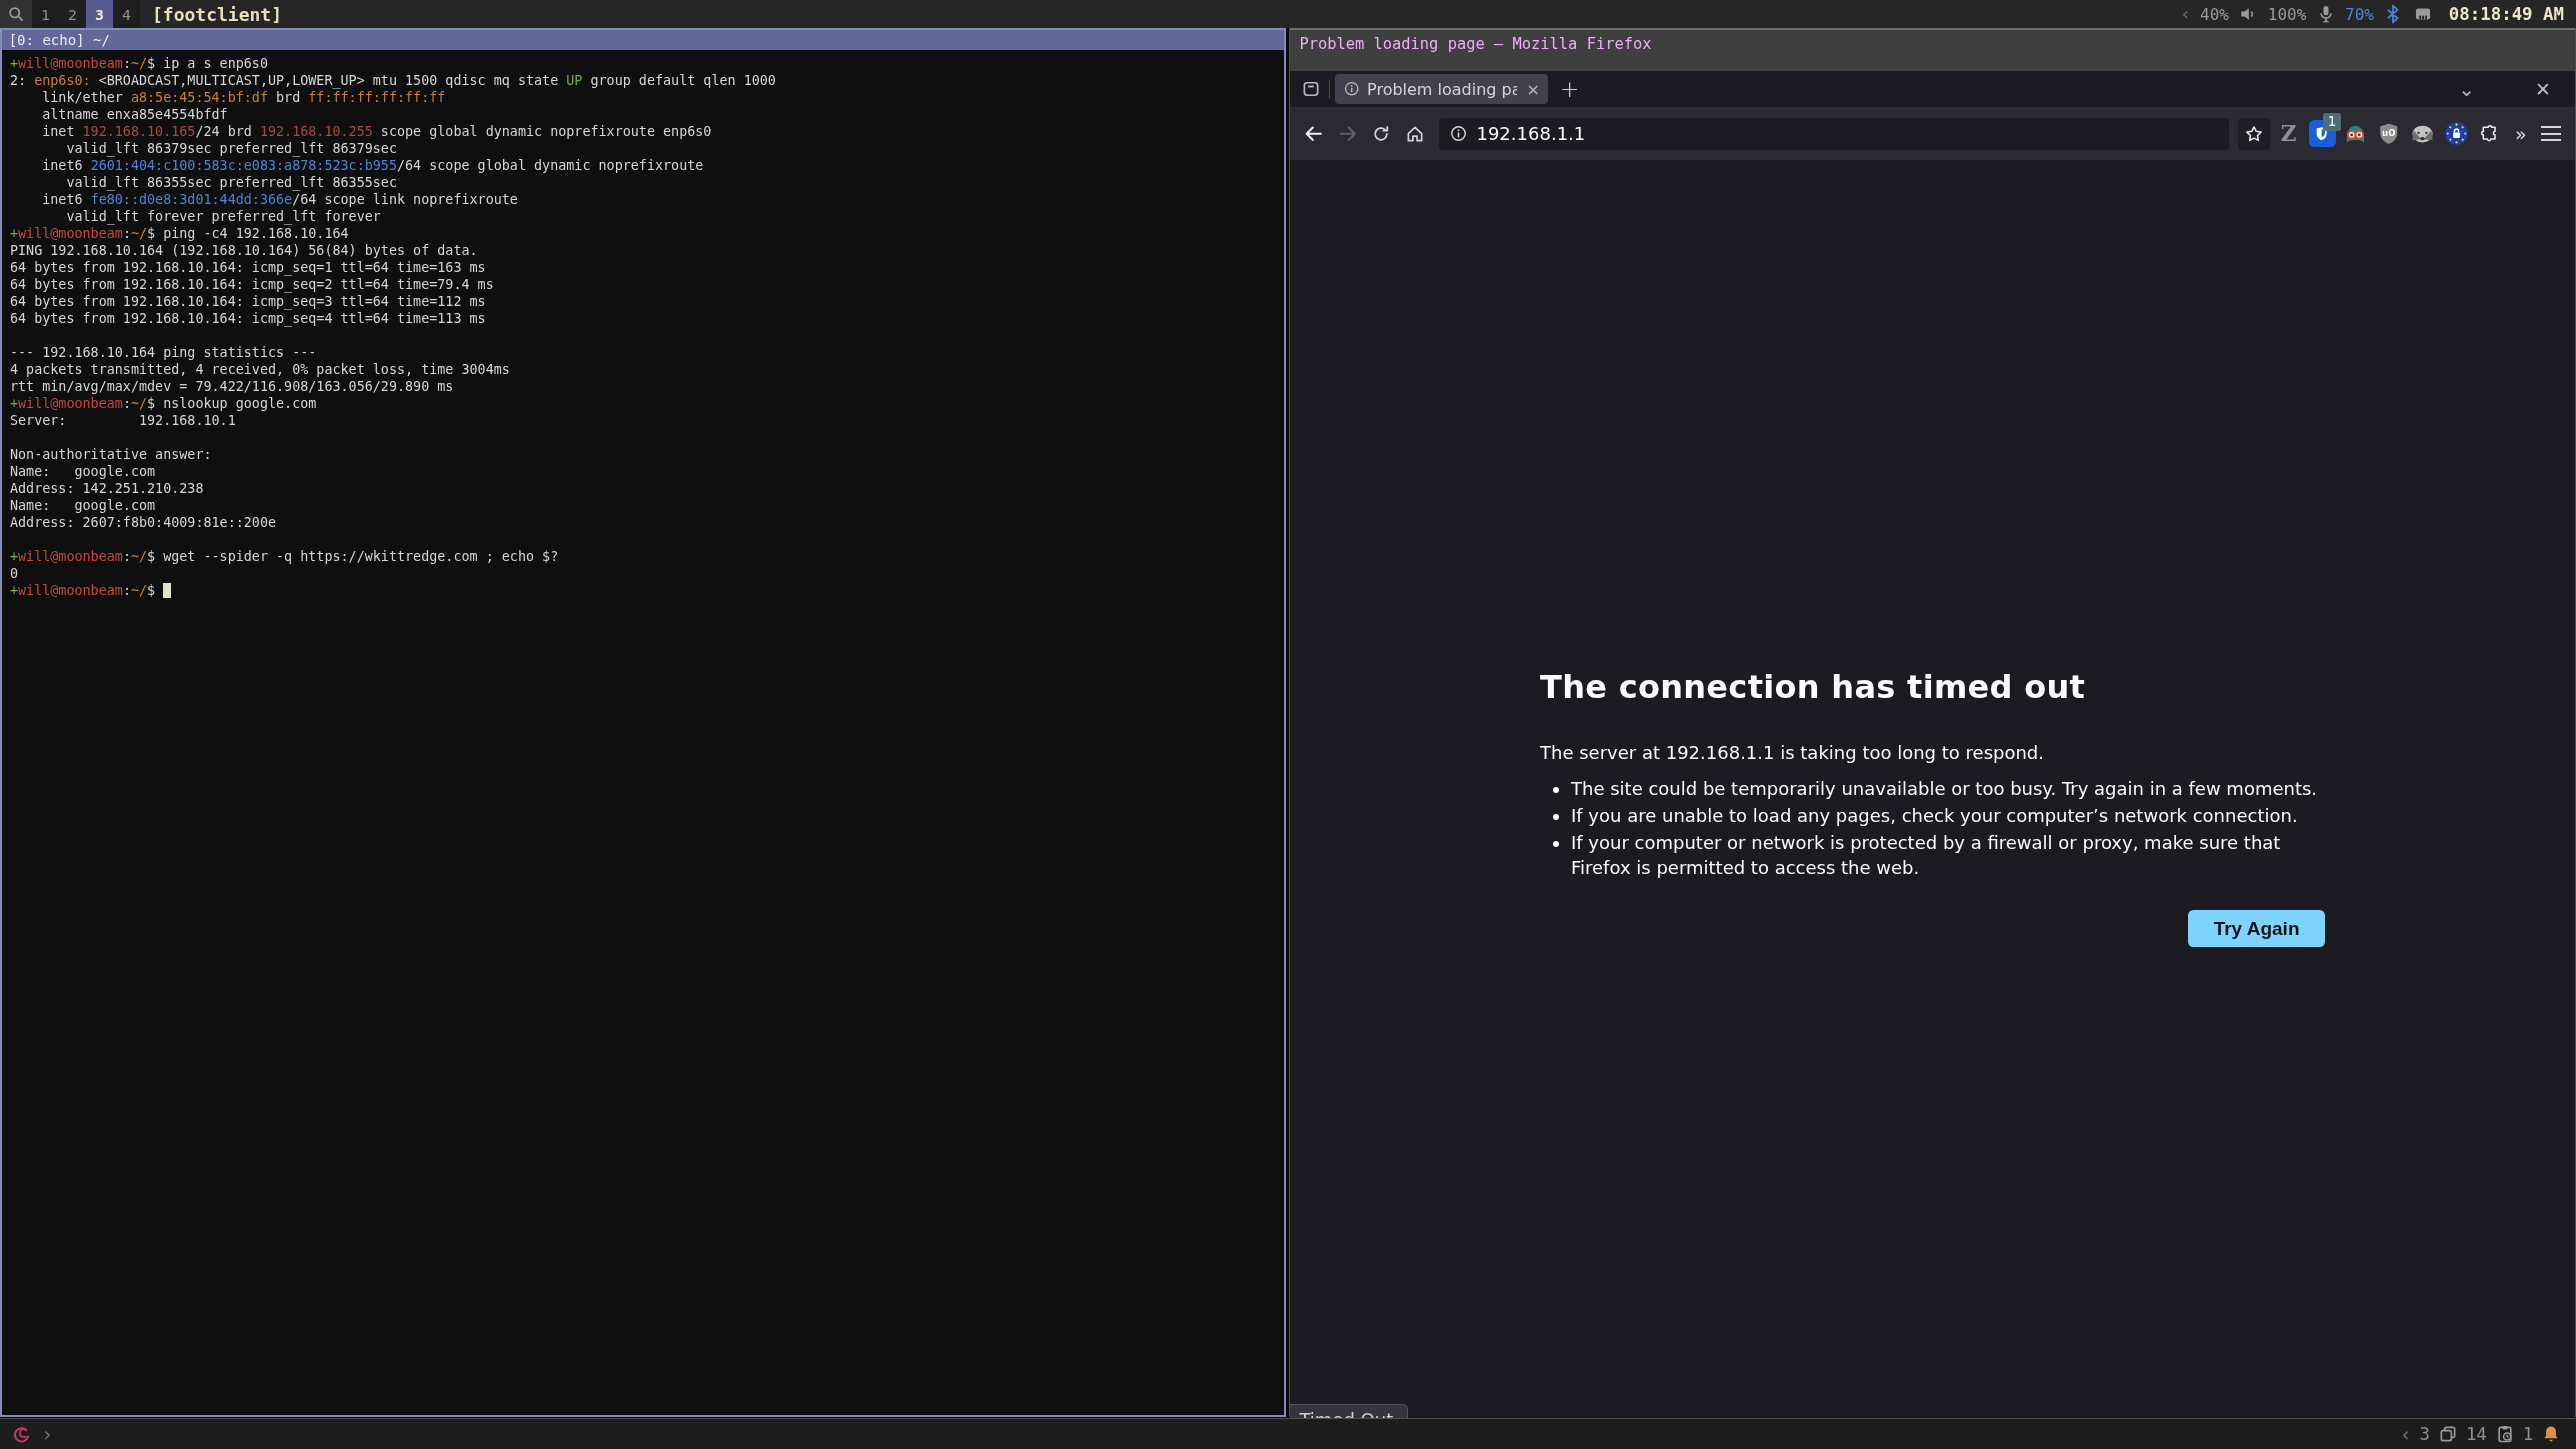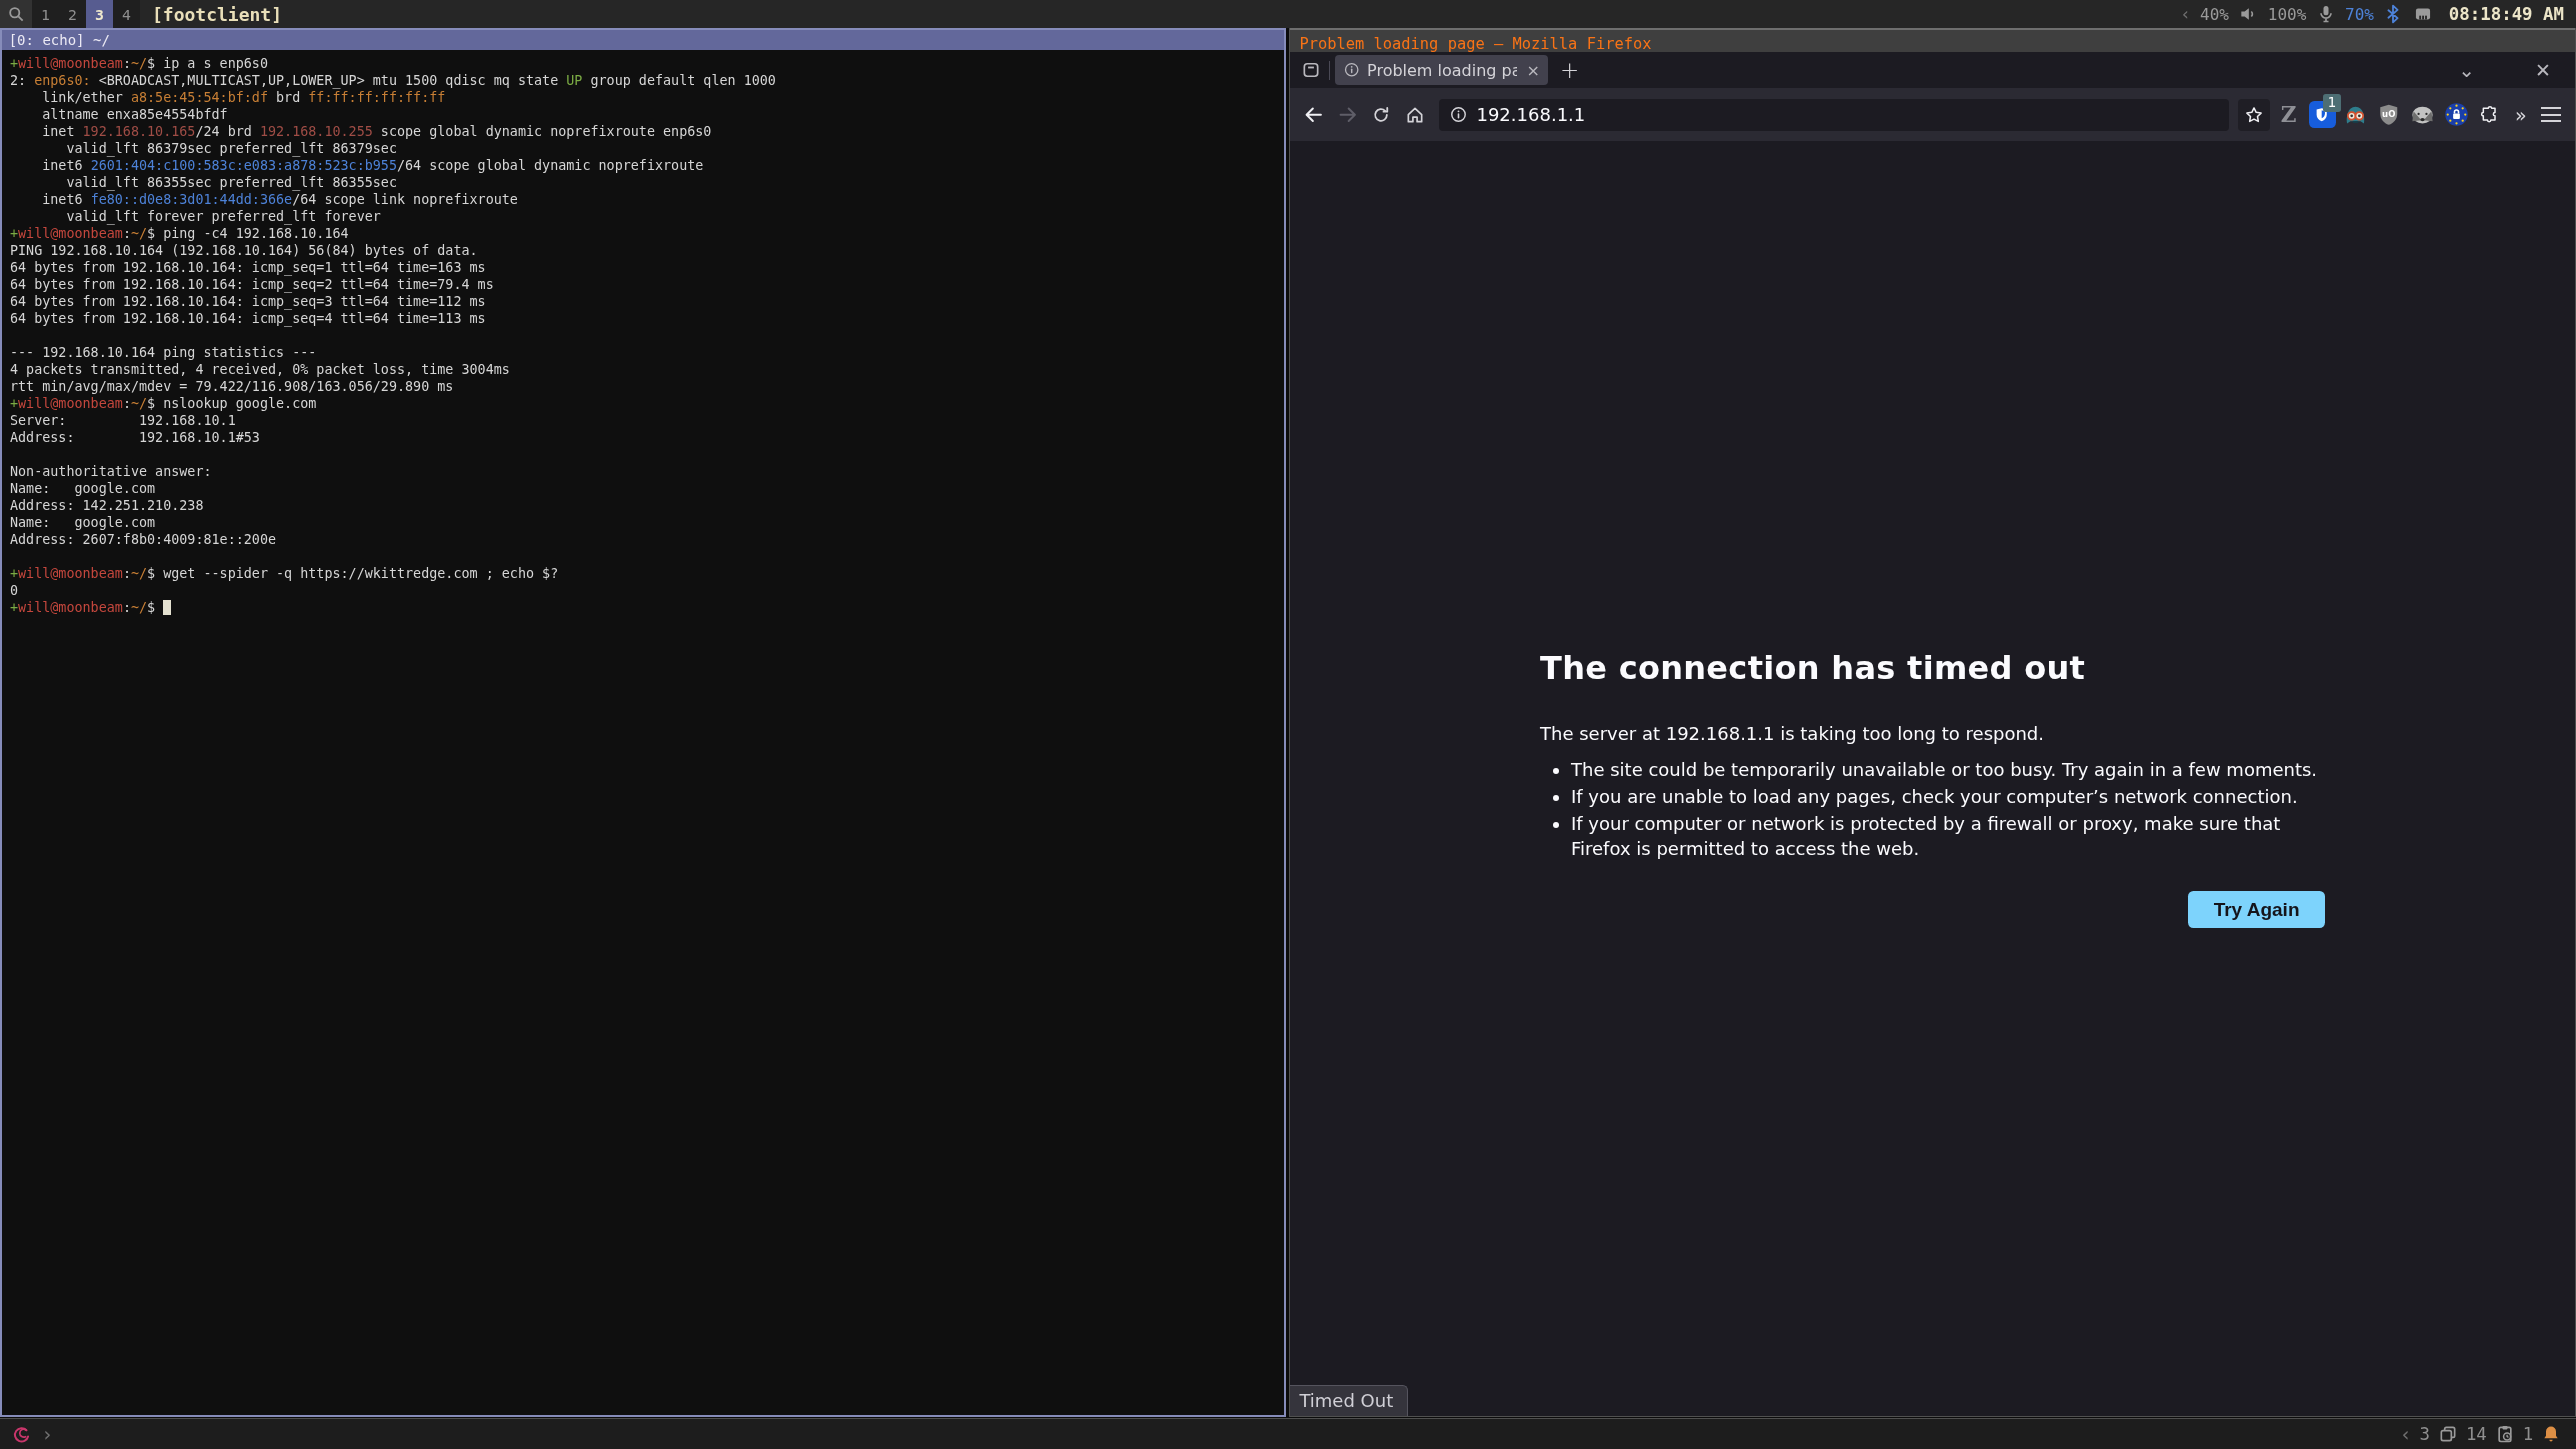--- a/index.html
+++ b/index.html
@@ -48,22 +48,22 @@
   .c-dred { color:#a04d46; }
   .c-blue { color:#4d82d8; }
   .c-cursor { background:#e4e1d0; color:#0f0f0f; }
 
   
   #firefox-window {
     position:absolute; left:1289px; top:28px; width:1287px; height:1389px;
     background:#1c1b22; border:1.3px solid #505050; border-top:none;
   }
   .ff-titlebar {
-    height:24px; background:#3f3f3f; border-top:2px solid #6e6e6e;
-    color:#f97316; font-family:"DejaVu Sans Mono", monospace; font-size:15.4px;
+    height:43px; background:#3f3f3f; border-top:2px solid #6e6e6e;
+    color:#f0abfc; font-family:"DejaVu Sans Mono", monospace; font-size:15.4px;
     line-height:29px; padding-left:9.4px; white-space:pre;
   }
   .ff-tabbar {
     height:36px; background:#1c1b22; display:flex; align-items:center; padding:0 6.7px;
   }
   .ffv { width:29.5px; height:29.5px; display:flex; align-items:center; justify-content:center; }
   .tabsep { width:0.7px; height:19px; background:#4a4955; margin:0 5.4px 0 2.7px; }
   .tab {
     width:213px; height:29.5px; background:#42414d; border-radius:4px;
     display:flex; align-items:center; gap:6.7px; padding:0 8px; color:#d4d3d8; font-size:16px;
@@ -185,21 +185,20 @@
       <div class="tline"><span class="seg c-fg">64 bytes from 192.168.10.164: icmp_seq=1 ttl=64 time=163 ms</span></div>
       <div class="tline"><span class="seg c-fg">64 bytes from 192.168.10.164: icmp_seq=2 ttl=64 time=79.4 ms</span></div>
       <div class="tline"><span class="seg c-fg">64 bytes from 192.168.10.164: icmp_seq=3 ttl=64 time=112 ms</span></div>
       <div class="tline"><span class="seg c-fg">64 bytes from 192.168.10.164: icmp_seq=4 ttl=64 time=113 ms</span></div>
       <div class="tline">&nbsp;</div>
       <div class="tline"><span class="seg c-fg">--- 192.168.10.164 ping statistics ---</span></div>
       <div class="tline"><span class="seg c-fg">4 packets transmitted, 4 received, 0% packet loss, time 3004ms</span></div>
       <div class="tline"><span class="seg c-fg">rtt min/avg/max/mdev = 79.422/116.908/163.056/29.890 ms</span></div>
       <div class="tline"><span class="seg c-green">+</span><span class="seg c-red">will@moonbeam</span><span class="seg c-fg">:</span><span class="seg c-orange">~/</span><span class="seg c-fg">$ nslookup google.com</span></div>
       <div class="tline"><span class="seg c-fg">Server:         192.168.10.1</span></div>
-      <div class="tline"><span class="seg c-fg">Address:        192.168.10.1#53</span></div>
       <div class="tline">&nbsp;</div>
       <div class="tline"><span class="seg c-fg">Non-authoritative answer:</span></div>
       <div class="tline"><span class="seg c-fg">Name:   google.com</span></div>
       <div class="tline"><span class="seg c-fg">Address: 142.251.210.238</span></div>
       <div class="tline"><span class="seg c-fg">Name:   google.com</span></div>
       <div class="tline"><span class="seg c-fg">Address: 2607:f8b0:4009:81e::200e</span></div>
       <div class="tline">&nbsp;</div>
       <div class="tline"><span class="seg c-green">+</span><span class="seg c-red">will@moonbeam</span><span class="seg c-fg">:</span><span class="seg c-orange">~/</span><span class="seg c-fg">$ wget --spider -q https://wkittredge.com ; echo $?</span></div>
       <div class="tline"><span class="seg c-fg">0</span></div>
       <div class="tline"><span class="seg c-green">+</span><span class="seg c-red">will@moonbeam</span><span class="seg c-fg">:</span><span class="seg c-orange">~/</span><span class="seg c-fg">$ </span><span class="seg c-cursor"> </span></div>

